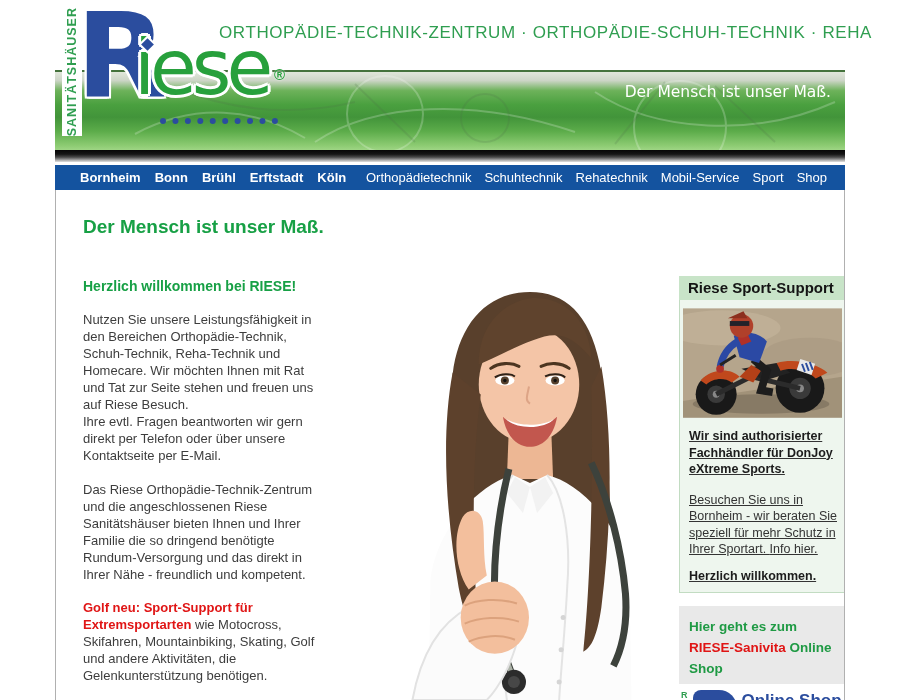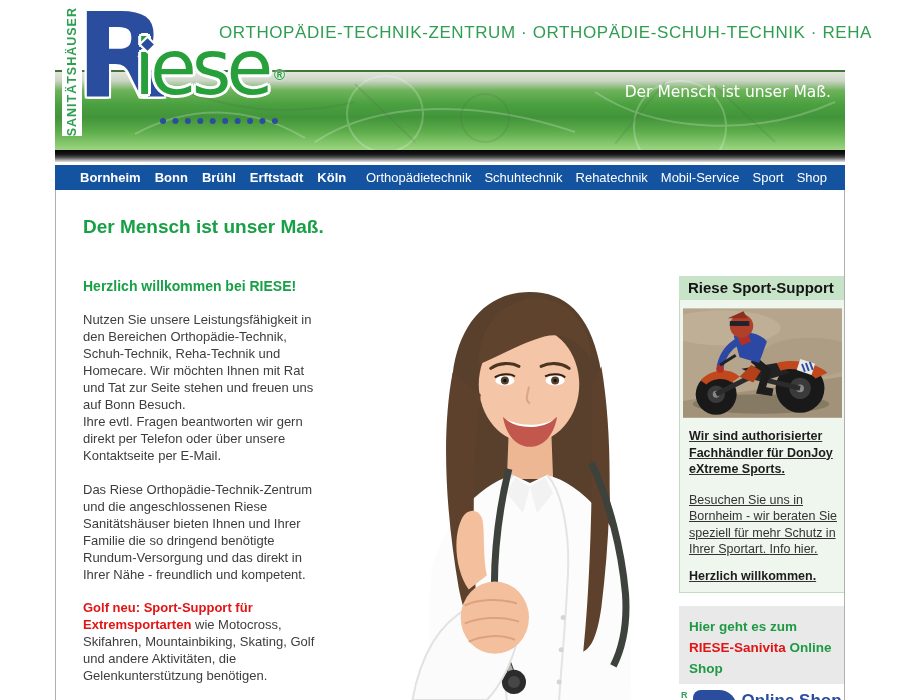--- a/index.html
+++ b/index.html
@@ -146,21 +146,21 @@
       <span>Shop</span>
     </div>
   </div>
 
   <div class="content">
 
     <div class="page-title">Der Mensch ist unser Maß.</div>
     <div class="welcome">Herzlich willkommen bei RIESE!</div>
 
     <div class="para p1">
-      <span>Nutzen Sie unsere Leistungsfähigkeit in den Bereichen Orthopädie-Technik, Schuh-Technik, Reha-Technik und Homecare. Wir möchten Ihnen mit Rat und Tat zur Seite stehen und freuen uns auf Bonn Besuch.</span><br>
+      <span>Nutzen Sie unsere Leistungsfähigkeit in den Bereichen Orthopädie-Technik, Schuh-Technik, Reha-Technik und Homecare. Wir möchten Ihnen mit Rat und Tat zur Seite stehen und freuen uns auf Riese Besuch.</span><br>
       <span>Ihre evtl. Fragen beantworten wir gern direkt per Telefon oder über unsere Kontaktseite per E-Mail.</span>
     </div>
 
     <div class="para p2">Das Riese Orthopädie-Technik-Zentrum und die angeschlossenen Riese Sanitätshäuser bieten Ihnen und Ihrer Familie die so dringend benötigte Rundum-Versorgung und das direkt in Ihrer Nähe - freundlich und kompetent.</div>
 
     <div class="para p3">
       <span class="red-b">Golf neu: Sport-Support für Extremsportarten</span><span> wie Motocross, Skifahren, Mountainbiking, Skating, Golf und andere Aktivitäten, die Gelenkunterstützung benötigen.</span>
     </div>
 
     <svg class="photo" viewBox="0 0 270 412">

